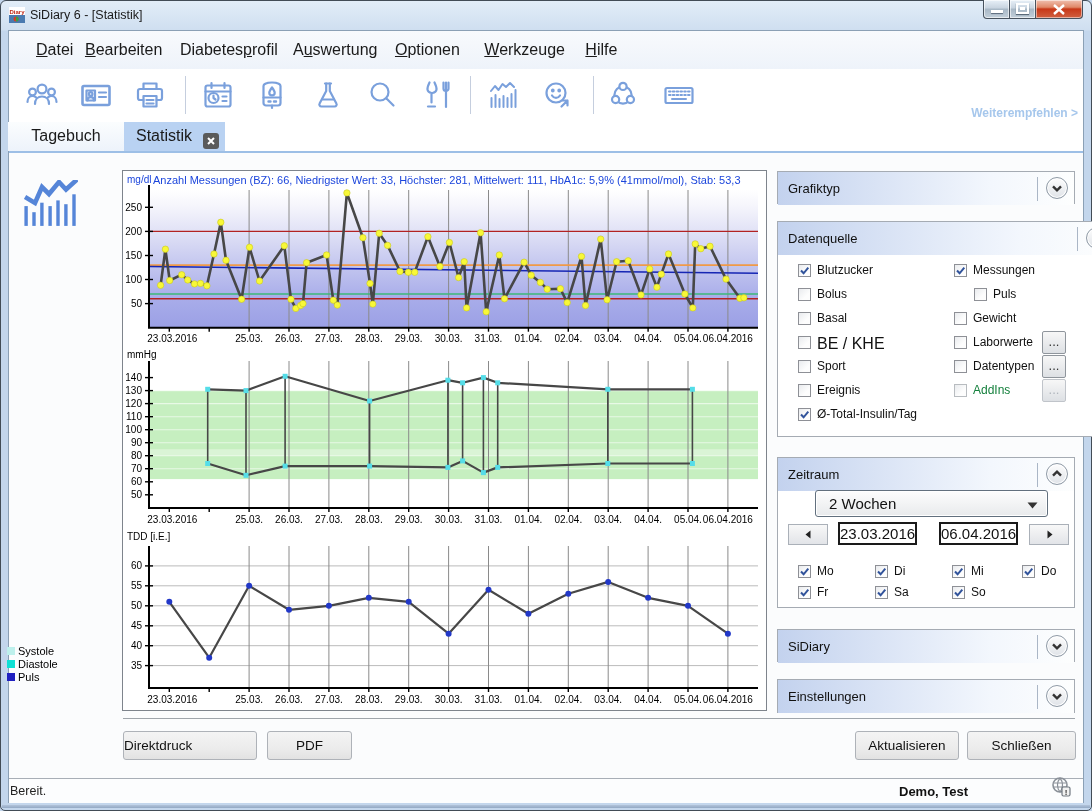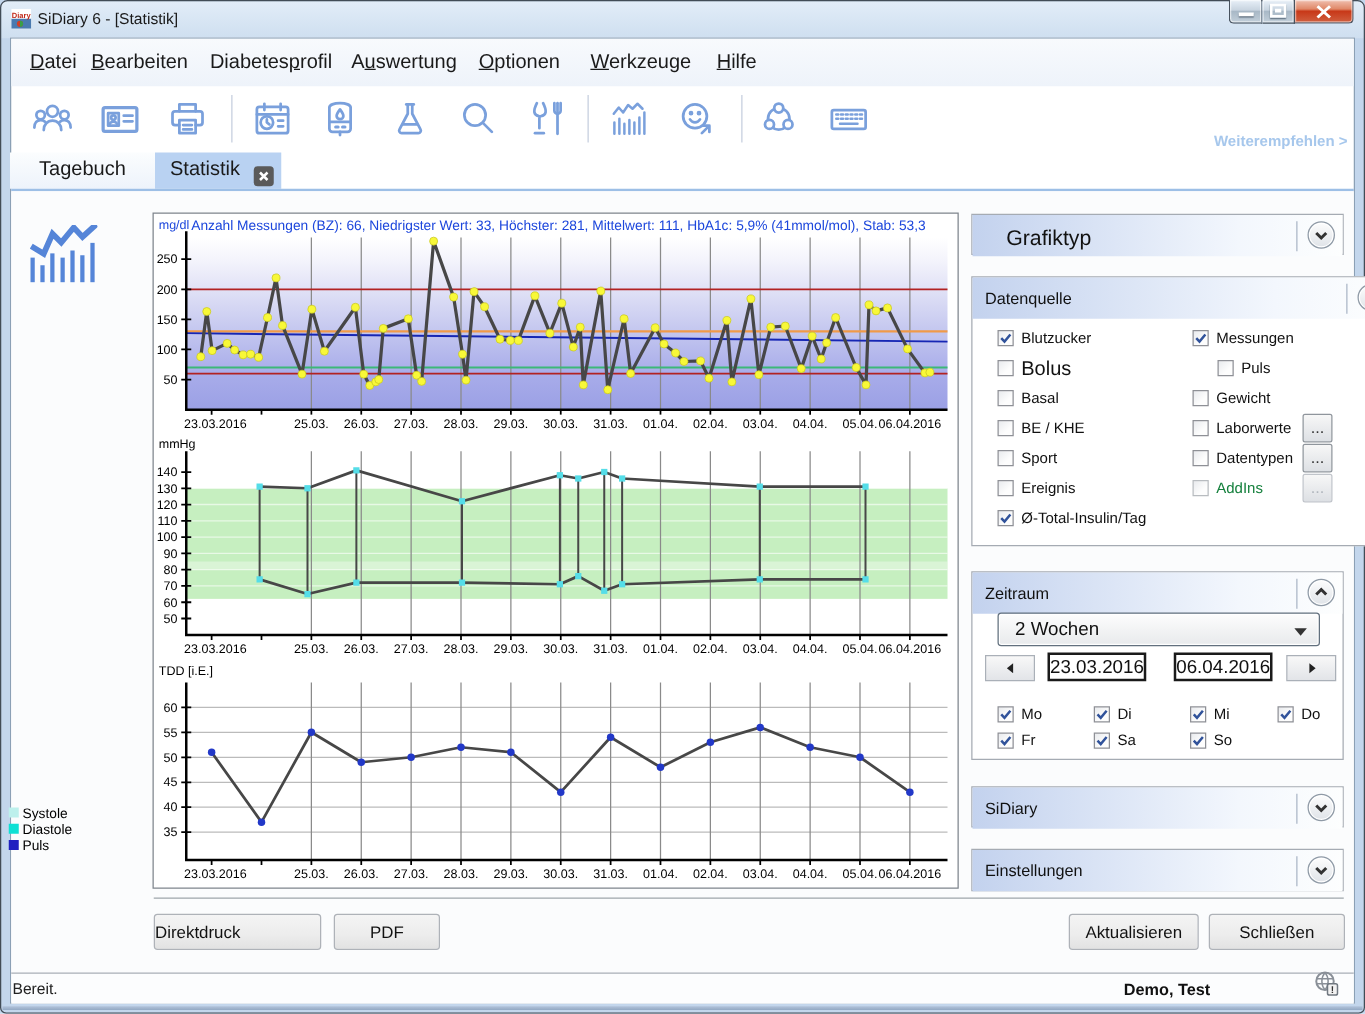--- a/index.html
+++ b/index.html
@@ -1,21 +1,21 @@
 <!DOCTYPE html>
 <html><head><meta charset="utf-8"><style>
 *{margin:0;padding:0;box-sizing:border-box}
 html,body{width:1092px;height:811px;overflow:hidden}
 body{font-family:"Liberation Sans",sans-serif;position:relative;background:#c3d6ec}
 #frame{position:absolute;inset:0;border:1px solid #424c56;border-radius:6px 6px 5px 5px;
  background:linear-gradient(#e2edf8,#cfdff0 29px,#c3d6ec 30px,#c3d6ec)}
 #titletext{position:absolute;left:30px;top:8px;font-size:12.5px;color:#1a1a1a}
 #client{position:absolute;left:8px;top:30px;width:1076px;height:773px;background:#fff;border:1px solid #8ba0b5}
 #menubar{position:absolute;left:9px;top:31px;width:1074px;height:38px;background:linear-gradient(#f8fafd,#eef3fa);
- font-size:16px;color:#1a1a1a;padding:10px 0 0 15px}
+ font-size:16px;color:#1a1a1a;padding:10px 0 0 27px}
 #tabline{position:absolute;left:9px;top:151px;width:1074px;height:2px;background:#9dbfe6}
 #content{position:absolute;left:9px;top:153px;width:1074px;height:625px;background:#fbfcfd}
 #statusbar{position:absolute;left:9px;top:778px;width:1074px;height:25px;background:#fcfdfe;border-top:1px solid #a8aeb6}
 .tab{position:absolute;top:122px;height:29px;font-size:16px;color:#1a1a1a;text-align:center;padding-top:5px}
 #panel{position:absolute;left:122px;top:170px;width:645px;height:541px;background:#fff;border:1px solid #7e848c}
 </style></head><body>
 <div id="frame"></div>
 <svg width="16" height="16" viewBox="0 0 16 16" style="position:absolute;left:9px;top:7px">
     <rect width="16" height="16" fill="#fff"></rect>
     <rect x="0" y="8" width="16" height="8" fill="#4a7ab0"></rect>
@@ -468,21 +468,21 @@
 <text x="525.1" y="531.5" font-size="10" fill="#000" text-anchor="middle">04.04.</text>
 <line x1="565" y1="517" x2="565" y2="521" stroke="#000" stroke-width="1.4"></line>
 <text x="565" y="531.5" font-size="10" fill="#000" text-anchor="middle">05.04.</text>
 <line x1="604.9" y1="517" x2="604.9" y2="521" stroke="#000" stroke-width="1.4"></line>
 <text x="604.9" y="531.5" font-size="10" fill="#000" text-anchor="middle">06.04.2016</text>
 <text x="4" y="369" font-size="10" fill="#000">TDD [i.E.]</text>
 </svg>
   </div>
 <div style="position:absolute;left:777px;top:171px;width:298px;height:33px;border:1px solid #a5abb3;background:#fff">
     <div style="position:absolute;left:0;top:0;right:0;height:33px;background:linear-gradient(90deg,#c3d2ee,#f3f7fd 72%,#fdfefe)">
-      <div style="position:absolute;left:27px;top:9px;font-size:17px;color:#111">Grafiktyp</div>
+      <div style="position:absolute;left:10px;top:9px;font-size:13px;color:#111">Grafiktyp</div>
       <div style="position:absolute;right:36px;top:5px;width:1px;height:24px;background:#aab6c6"></div>
       <div style="position:absolute;right:6px;top:5px;width:22px;height:22px;border-radius:11px;border:1px solid #8f9aa6;background:linear-gradient(#fdfdfd,#dfe3e8);box-shadow:inset 0 0 0 1px #fff">
         <svg width="22" height="22" viewBox="0 0 22 22" style="position:absolute;left:-1px;top:-1px" fill="none" stroke="#333" stroke-width="2.4">
           <path d="M7 9.4l4 4 4-4"></path>
         </svg>
       </div>
     </div>
   </div>
 <div style="position:absolute;left:777px;top:221px;width:338px;height:216px;border:1px solid #a5abb3;background:#fff">
     <div style="position:absolute;left:0;top:0;right:0;height:33px;background:linear-gradient(90deg,#c3d2ee,#f3f7fd 72%,#fdfefe)">
@@ -494,25 +494,25 @@
         </svg>
       </div>
     </div>
     <div style="position:absolute;left:20px;top:42px;width:13px;height:13px;border:1px solid #8e9096;background:linear-gradient(135deg,#e9ebee,#fdfdfd 65%)">
       <svg width="13" height="13" viewBox="0 0 13 13" style="position:absolute;left:-1px;top:-1px" fill="none" stroke="#31539b" stroke-width="2">
         <path d="M3 6.5l2.6 2.8L10.3 3.6"></path>
       </svg>
     </div>
     <div style="position:absolute;left:39px;top:41px;font-size:12px;color:#111">Blutzucker</div>
     <div style="position:absolute;left:20px;top:66px;width:13px;height:13px;border:1px solid #8e9096;background:linear-gradient(135deg,#e9ebee,#fdfdfd 65%)"></div>
-    <div style="position:absolute;left:39px;top:65px;font-size:16px;color:#111">Bolus</div>
+    <div style="position:absolute;left:39px;top:65px;font-size:12px;color:#111">Bolus</div>
     <div style="position:absolute;left:20px;top:90px;width:13px;height:13px;border:1px solid #8e9096;background:linear-gradient(135deg,#e9ebee,#fdfdfd 65%)"></div>
     <div style="position:absolute;left:39px;top:89px;font-size:12px;color:#111">Basal</div>
     <div style="position:absolute;left:20px;top:114px;width:13px;height:13px;border:1px solid #8e9096;background:linear-gradient(135deg,#e9ebee,#fdfdfd 65%)"></div>
-    <div style="position:absolute;left:39px;top:113px;font-size:12px;color:#111">BE / KHE</div>
+    <div style="position:absolute;left:39px;top:113px;font-size:16px;color:#111">BE / KHE</div>
     <div style="position:absolute;left:20px;top:138px;width:13px;height:13px;border:1px solid #8e9096;background:linear-gradient(135deg,#e9ebee,#fdfdfd 65%)"></div>
     <div style="position:absolute;left:39px;top:137px;font-size:12px;color:#111">Sport</div>
     <div style="position:absolute;left:20px;top:162px;width:13px;height:13px;border:1px solid #8e9096;background:linear-gradient(135deg,#e9ebee,#fdfdfd 65%)"></div>
     <div style="position:absolute;left:39px;top:161px;font-size:12px;color:#111">Ereignis</div>
     <div style="position:absolute;left:20px;top:186px;width:13px;height:13px;border:1px solid #8e9096;background:linear-gradient(135deg,#e9ebee,#fdfdfd 65%)">
       <svg width="13" height="13" viewBox="0 0 13 13" style="position:absolute;left:-1px;top:-1px" fill="none" stroke="#31539b" stroke-width="2">
         <path d="M3 6.5l2.6 2.8L10.3 3.6"></path>
       </svg>
     </div>
     <div style="position:absolute;left:39px;top:185px;font-size:12px;color:#111">Ø-Total-Insulin/Tag</div>
@@ -539,21 +539,21 @@
 <div style="position:absolute;left:777px;top:457px;width:298px;height:151px;border:1px solid #a5abb3;background:#fff">
     <div style="position:absolute;left:0;top:0;right:0;height:33px;background:linear-gradient(90deg,#c3d2ee,#f3f7fd 72%,#fdfefe)">
       <div style="position:absolute;left:10px;top:9px;font-size:13px;color:#111">Zeitraum</div>
       <div style="position:absolute;right:36px;top:5px;width:1px;height:24px;background:#aab6c6"></div>
       <div style="position:absolute;right:6px;top:5px;width:22px;height:22px;border-radius:11px;border:1px solid #8f9aa6;background:linear-gradient(#fdfdfd,#dfe3e8);box-shadow:inset 0 0 0 1px #fff">
         <svg width="22" height="22" viewBox="0 0 22 22" style="position:absolute;left:-1px;top:-1px" fill="none" stroke="#333" stroke-width="2.4">
           <path d="M7 12.6l4-4 4 4"></path>
         </svg>
       </div>
     </div>
-    <div style="position:absolute;left:20px;top:32px;width:258px;height:27px;border:1px solid #62707e;border-radius:3px;background:linear-gradient(#fdfdfd,#e8eaec);box-shadow:inset 0 0 0 1px #fff">
+    <div style="position:absolute;left:37px;top:32px;width:233px;height:27px;border:1px solid #62707e;border-radius:3px;background:linear-gradient(#fdfdfd,#e8eaec);box-shadow:inset 0 0 0 1px #fff">
       <div style="position:absolute;left:13px;top:4px;font-size:15px;color:#111">2 Wochen</div>
       <svg width="11" height="7" viewBox="0 0 11 7" style="position:absolute;right:9px;top:11px">
         <path d="M0.5 0.5h10L5.5 6.5z" fill="#333"></path>
       </svg>
     </div>
     <div style="position:absolute;left:10px;top:66px;width:40px;height:21px;border:1px solid #aab0b8;background:linear-gradient(#f8f8f8,#e2e4e8)"><svg width="13" height="17" viewBox="0 0 13 17" style="margin:1px 13px">
         <path d="M8.5 4.5v8l-5-4z" fill="#222"></path>
       </svg></div>
     <div style="position:absolute;left:251px;top:66px;width:40px;height:21px;border:1px solid #aab0b8;background:linear-gradient(#f8f8f8,#e2e4e8)"><svg width="13" height="17" viewBox="0 0 13 17" style="margin:1px 13px">
         <path d="M4.5 4.5v8l5-4z" fill="#222"></path>

